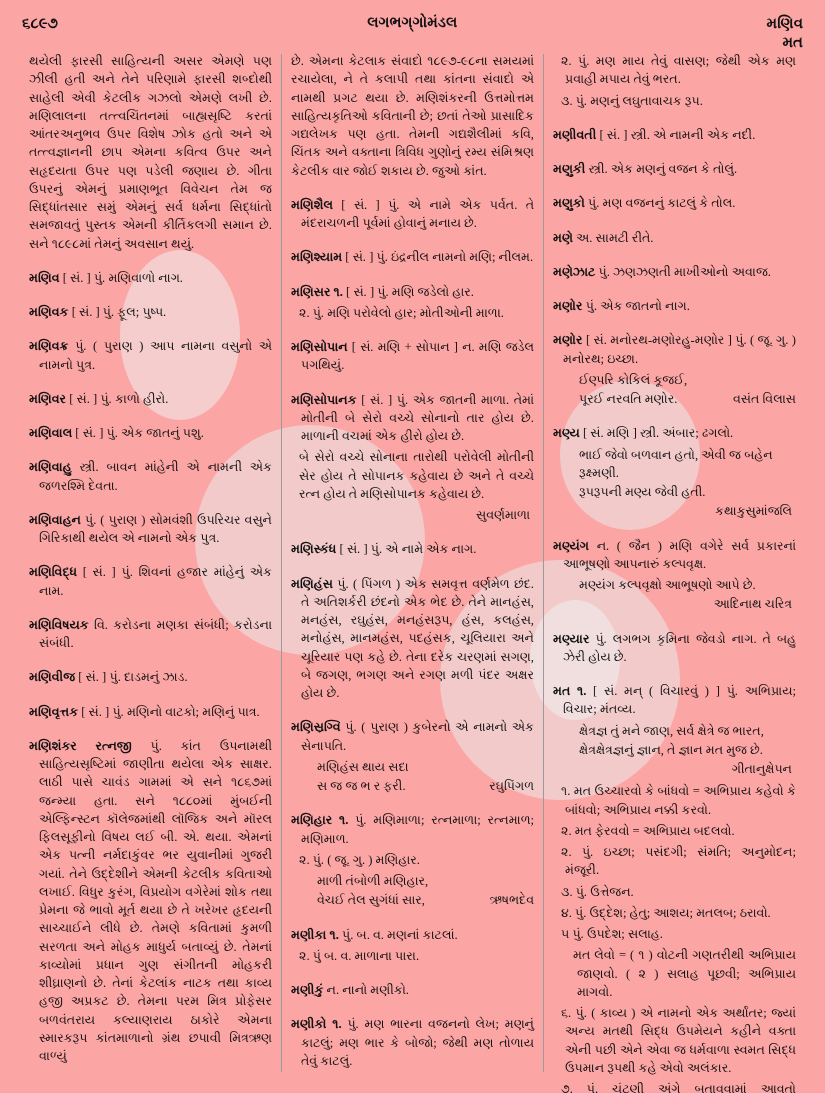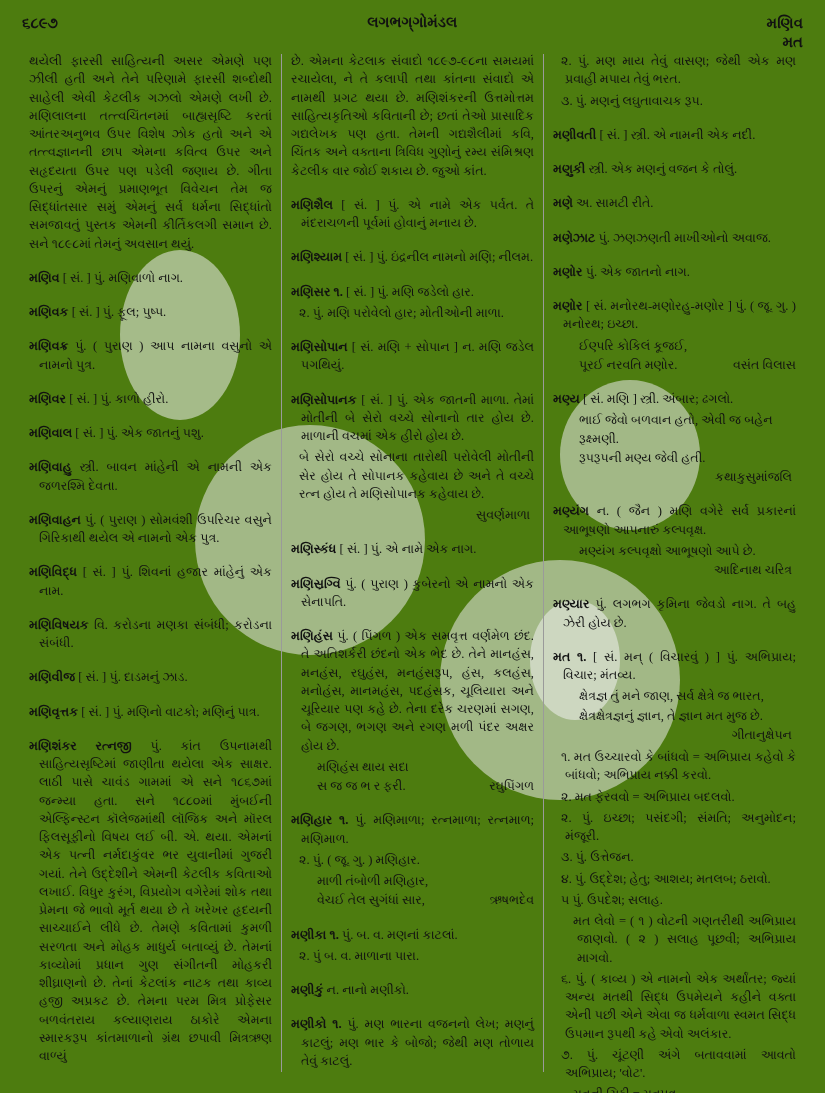--- a/index.html
+++ b/index.html
@@ -10,21 +10,21 @@
   }
   body {
     font-family: "Liberation Serif", "DejaVu Serif", serif;
     color: #111111;
   }
   #page {
     position: relative;
     width: 825px;
     height: 1093px;
     margin: 0 auto;
-    background: #4d7c0f;
+    background: #fca5a5;
     overflow: hidden;
     box-sizing: border-box;
   }
   
   .watermark {
     position: absolute;
     border-radius: 50%;
     background: #e9e9e9;
     opacity: .55;
     pointer-events: none;
@@ -159,22 +159,22 @@
         <p class="para">છે. એમના કેટલાક સંવાદો ૧૮૯૭-૯૮ના સમયમાં રચાયેલા, ને તે કલાપી તથા કાંતના સંવાદો એ નામથી પ્રગટ થયા છે. મણિશંકરની ઉત્તમોત્તમ સાહિત્યકૃતિઓ કવિતાની છે; છતાં તેઓ પ્રાસાદિક ગદ્યલેખક પણ હતા. તેમની ગદ્યશૈલીમાં કવિ, ચિંતક અને વક્તાના ત્રિવિધ ગુણોનું રમ્ય સંમિશ્રણ કેટલીક વાર જોઈ શકાય છે. જુઓ કાંત.</p>
         <p class="entry"><span class="headword">મણિશૈલ</span> <span class="etym">[ સં. ]</span> <span class="definition">પું. એ નામે એક પર્વત. તે મંદરાચળની પૂર્વમાં હોવાનું મનાય છે.</span></p>
         <p class="entry"><span class="headword">મણિશ્યામ</span> <span class="etym">[ સં. ]</span> <span class="definition">પું. ઇંદ્રનીલ નામનો મણિ; નીલમ.</span></p>
         <p class="entry"><span class="headword">મણિસર ૧.</span> <span class="etym">[ સં. ]</span> <span class="definition">પું. મણિ જડેલો હાર.</span></p>
         <p class="sense">૨. પું. મણિ પરોવેલો હાર; મોતીઓની માળા.</p>
         <p class="entry"><span class="headword">મણિસોપાન</span> <span class="etym">[ સં. મણિ + સોપાન ]</span> <span class="definition">ન. મણિ જડેલ પગથિયું.</span></p>
         <p class="entry"><span class="headword">મણિસોપાનક</span> <span class="etym">[ સં. ]</span> <span class="definition">પું. એક જાતની માળા. તેમાં મોતીની બે સેરો વચ્ચે સોનાનો તાર હોય છે. માળાની વચમાં એક હીરો હોય છે.</span></p>
         <p class="para cont" style="padding-left: 8px;">બે સેરો વચ્ચે સોનાના તારોથી પરોવેલી મોતીની સેર હોય તે સોપાનક કહેવાય છે અને તે વચ્ચે રત્ન હોય તે મણિસોપાનક કહેવાય છે.</p>
         <p class="quote-src">સુવર્ણમાળા</p>
         <p class="entry"><span class="headword">મણિસ્કંધ</span> <span class="etym">[ સં. ]</span> <span class="definition">પું. એ નામે એક નાગ.</span></p>
+        <p class="entry"><span class="headword">મણિહંસ</span> <span class="definition">પું. ( પિંગળ ) એક સમવૃત્ત વર્ણમેળ છંદ. તે અતિશર્કરી છંદનો એક ભેદ છે. તેને માનહંસ, મનહંસ, રઘુહંસ, મનહંસરૂપ, હંસ, કલહંસ, મનોહંસ, માનમહંસ, પદહંસક, ચૂલિયારા અને ચૂરિયાર પણ કહે છે. તેના દરેક ચરણમાં સગણ, બે જગણ, ભગણ અને રગણ મળી પંદર અક્ષર હોય છે.</span></p>
         <p class="entry"><span class="headword">મણિસ્રગ્વિ</span> <span class="definition">પું. ( પુરાણ ) કુબેરનો એ નામનો એક સેનાપતિ.</span></p>
-        <p class="entry"><span class="headword">મણિહંસ</span> <span class="definition">પું. ( પિંગળ ) એક સમવૃત્ત વર્ણમેળ છંદ. તે અતિશર્કરી છંદનો એક ભેદ છે. તેને માનહંસ, મનહંસ, રઘુહંસ, મનહંસરૂપ, હંસ, કલહંસ, મનોહંસ, માનમહંસ, પદહંસક, ચૂલિયારા અને ચૂરિયાર પણ કહે છે. તેના દરેક ચરણમાં સગણ, બે જગણ, ભગણ અને રગણ મળી પંદર અક્ષર હોય છે.</span></p>
         <p class="quote">મણિહંસ થાય સદા</p>
         <p class="quote" style="display: flex; justify-content: space-between; gap: 14px;">
           <span>સ જ જ ભ ર ફરી.</span>
           <span>રઘુપિંગળ</span>
         </p>
         <p class="entry"><span class="headword">મણિહાર ૧.</span> <span class="definition">પું. મણિમાળા; રત્નમાળા; રત્નમાળ; મણિમાળ.</span></p>
         <p class="sense">૨. પું. ( જૂ. ગુ. ) મણિહાર.</p>
         <p class="quote">માળી તંબોળી મણિહાર,</p>
         <p class="quote" style="display: flex; justify-content: space-between; gap: 2px;">
           <span>વેચઈ તેલ સુગંધાં સાર,</span>
@@ -184,20 +184,21 @@
         <p class="sense">૨. પું બ. વ. માળાના પારા.</p>
         <p class="entry"><span class="headword">મણીકું</span> <span class="definition">ન. નાનો મણીકો.</span></p>
         <p class="entry"><span class="headword">મણીકો ૧.</span> <span class="definition">પું. મણ ભારના વજનનો લેખ; મણનું કાટલું; મણ ભાર કે બોજો; જેથી મણ તોળાય તેવું કાટલું.</span></p>
       </div>
     <div class="col-rule"></div>
     <div class="column" id="column-3">
         <p class="sense">૨. પું. મણ માય તેવું વાસણ; જેથી એક મણ પ્રવાહી મપાય તેવું ભરત.</p>
         <p class="sense">૩. પું. મણનું લઘુતાવાચક રૂપ.</p>
         <p class="entry"><span class="headword">મણીવતી</span> <span class="etym">[ સં. ]</span> <span class="definition">સ્ત્રી. એ નામની એક નદી.</span></p>
         <p class="entry"><span class="headword">મણુકી</span> <span class="definition">સ્ત્રી. એક મણનું વજન કે તોલું.</span></p>
+        <p class="entry"><span class="headword">મણુકો</span> <span class="definition">પું. મણ વજનનું કાટલું કે તોલ.</span></p>
         <p class="entry"><span class="headword">મણે</span> <span class="definition">અ. સામટી રીતે.</span></p>
         <p class="entry"><span class="headword">મણેઝાટ</span> <span class="definition">પું. ઝણઝણતી માખીઓનો અવાજ.</span></p>
         <p class="entry"><span class="headword">મણોર</span> <span class="definition">પું. એક જાતનો નાગ.</span></p>
         <p class="entry"><span class="headword">મણોર</span> <span class="etym">[ સં. મનોરથ-મણોરહુ-મણોર ]</span> <span class="definition">પું. ( જૂ. ગુ. ) મનોરથ; ઇચ્છા.</span></p>
         <p class="quote">ઈણ્પરિ કોકિલં કૂજઈ,</p>
         <p class="quote" style="display: flex; justify-content: space-between; gap: 10px;">
           <span>પૂરઈ નરવતિ મણોર.</span>
           <span>વસંત વિલાસ</span>
         </p>
         <p class="entry"><span class="headword">મણ્ય</span> <span class="etym">[ સં. મણિ ]</span> <span class="definition">સ્ત્રી. અંબાર; ઢગલો.</span></p>

